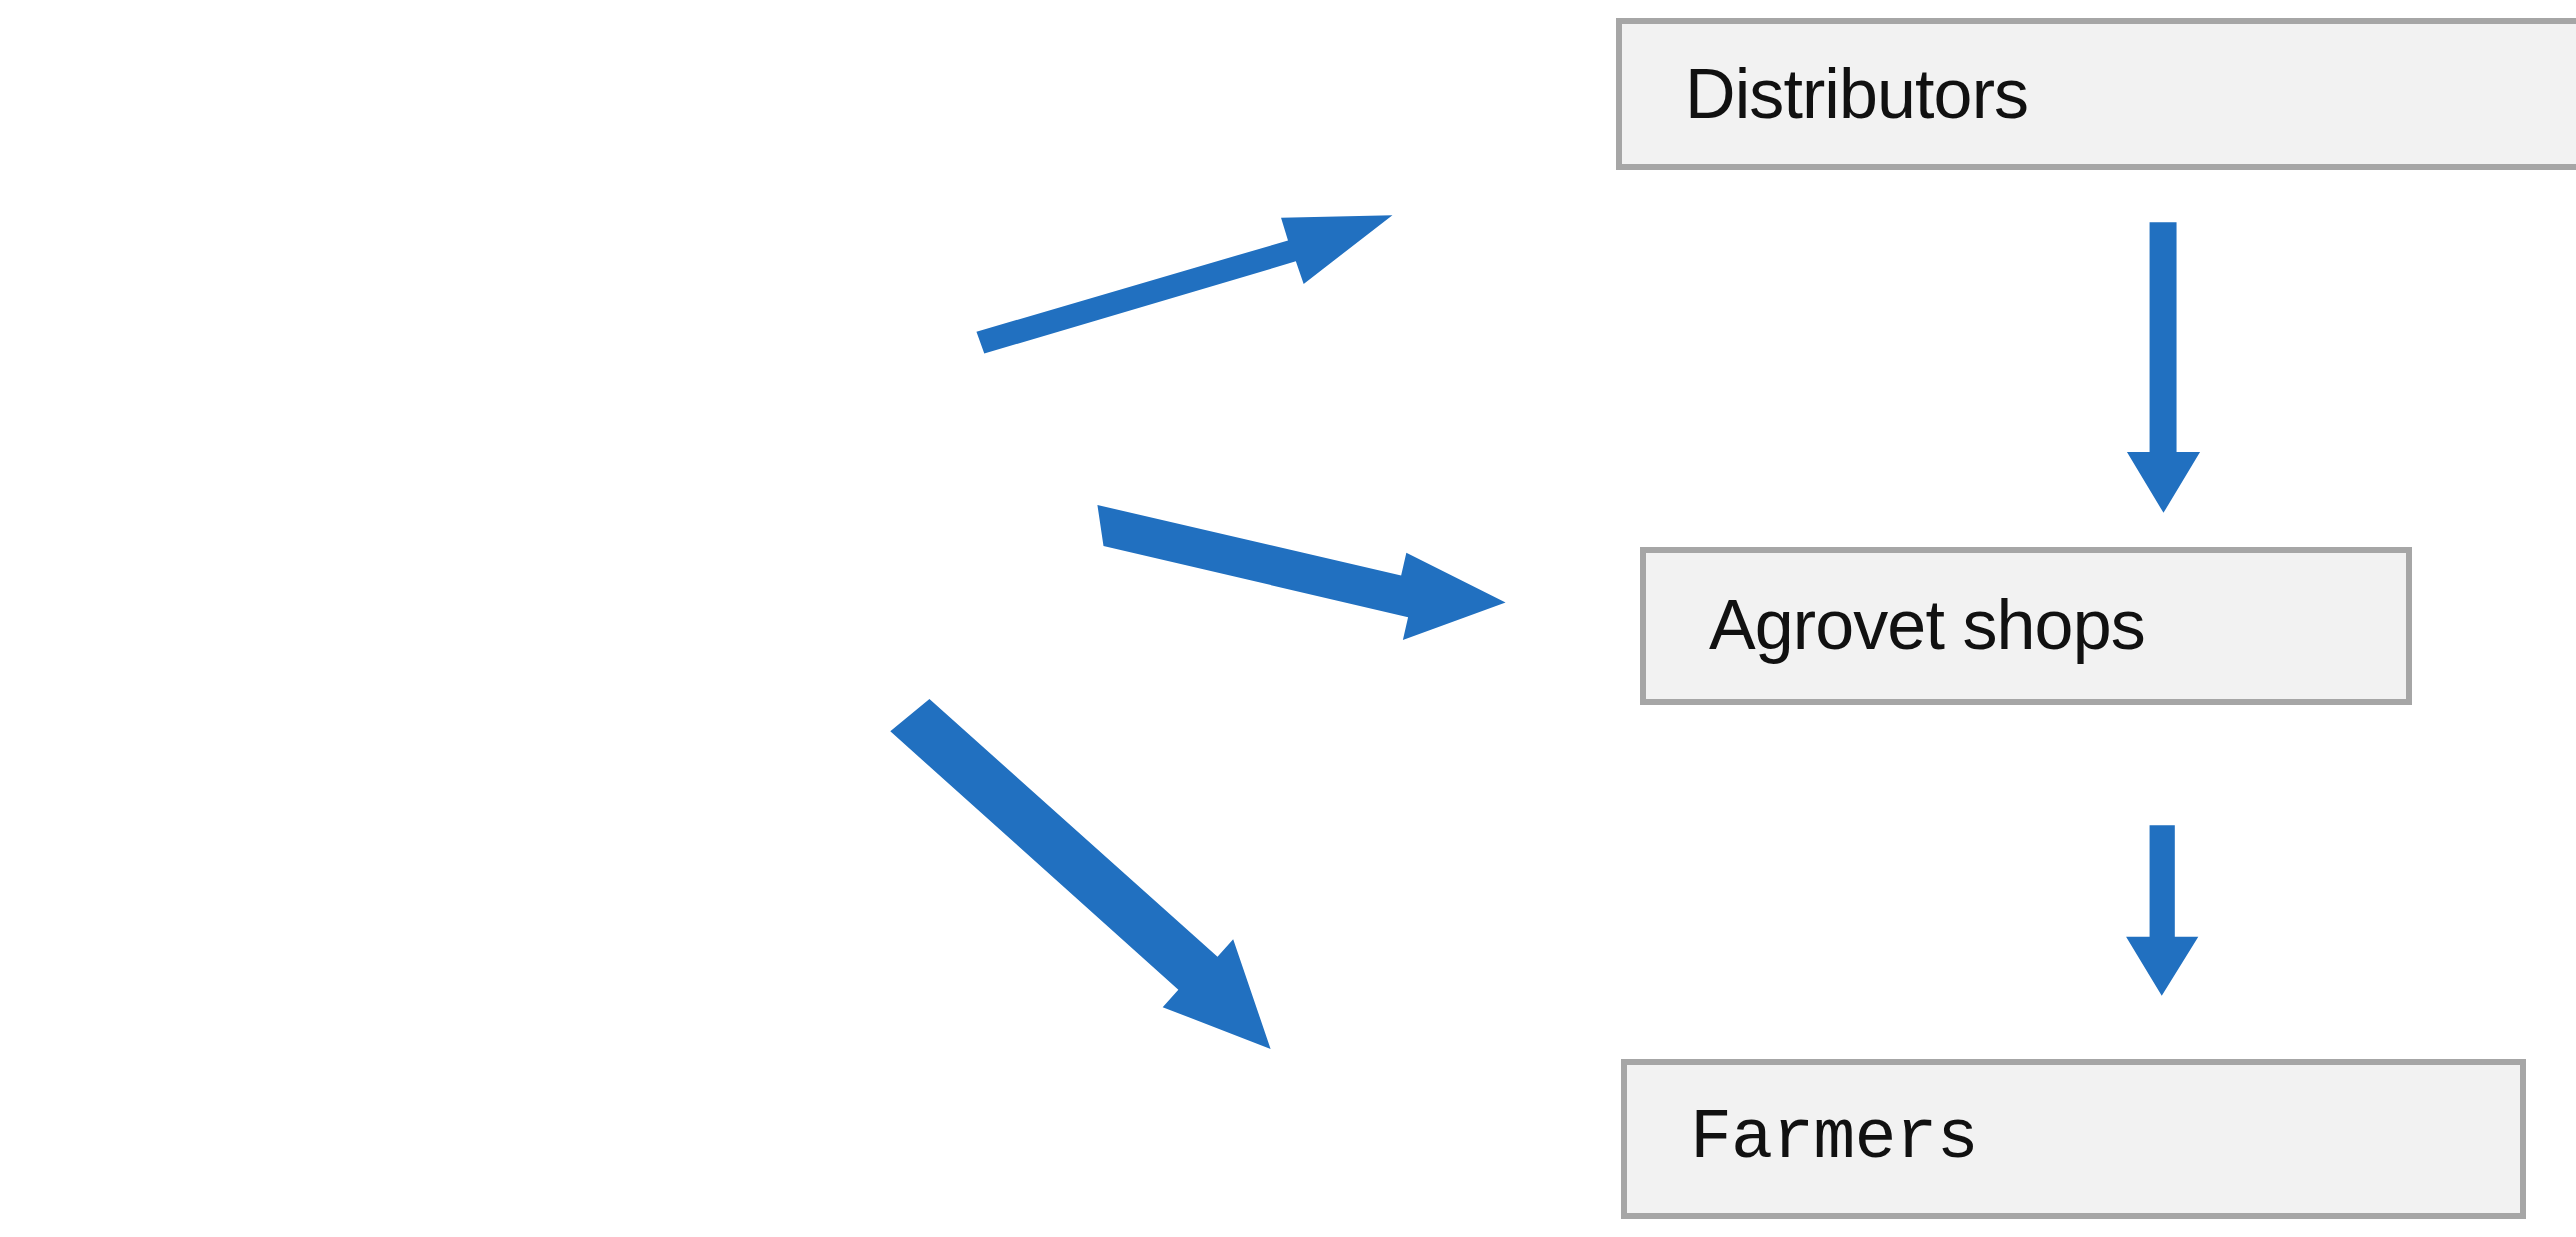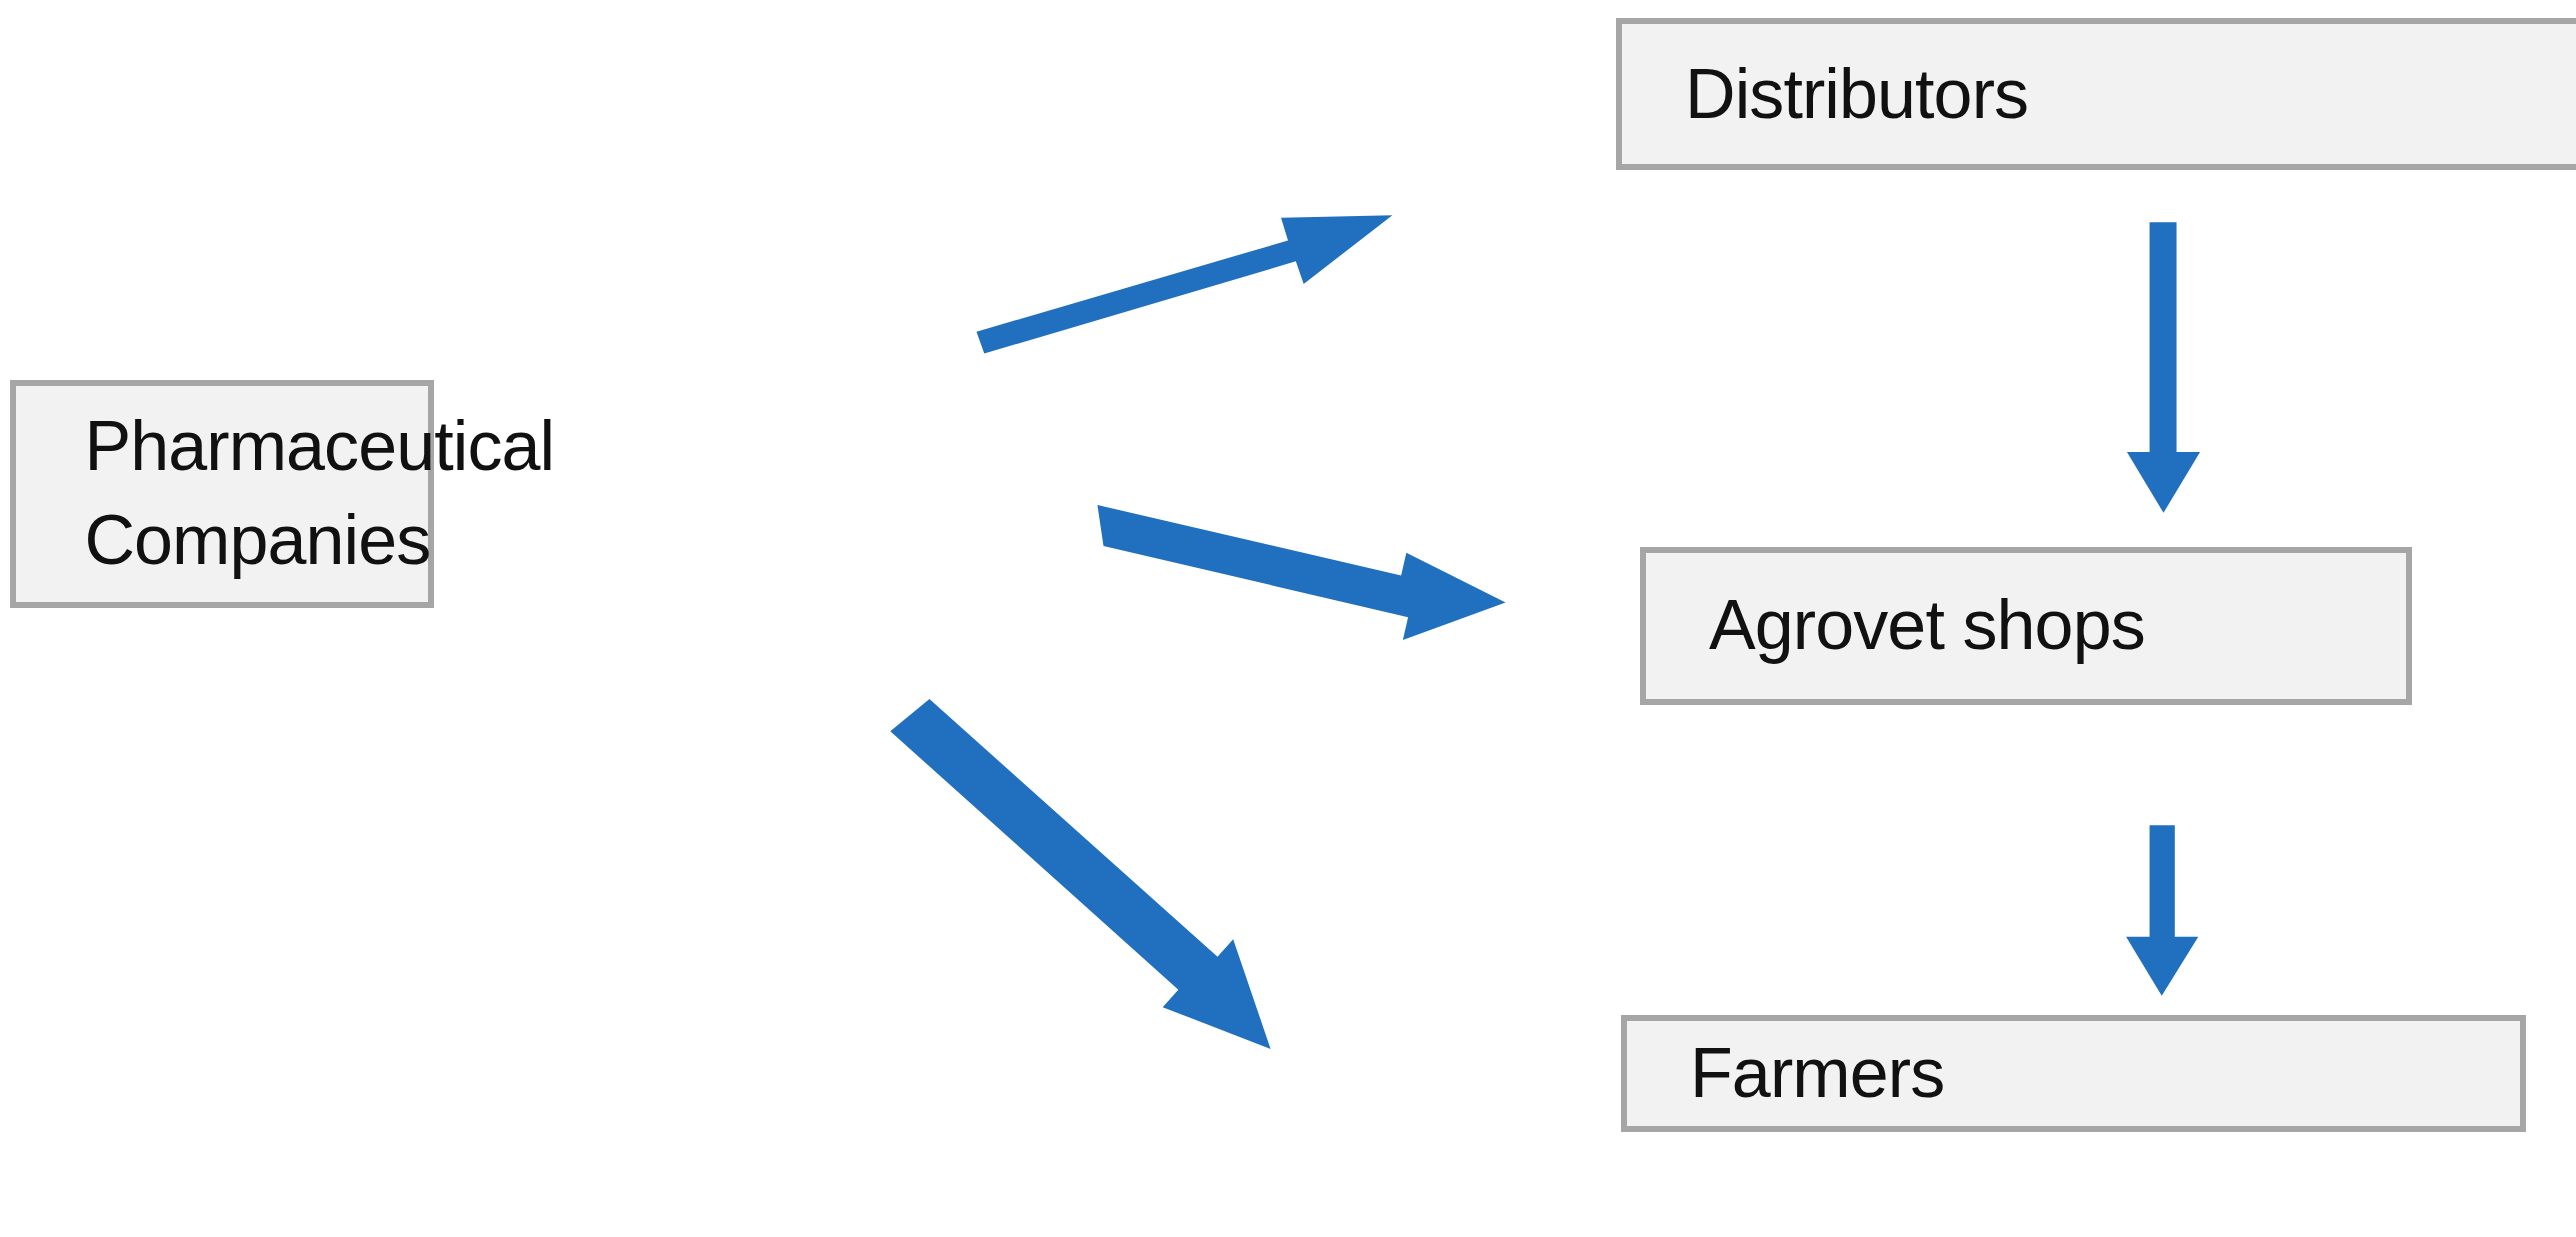--- a/index.html
+++ b/index.html
@@ -51,23 +51,24 @@
     height: 152px;
   }
   #box-agrovet {
     left: 1640px;
     top: 547px;
     width: 772px;
     height: 158px;
   }
   #box-farmers {
     left: 1621px;
-    top: 1015px;
+    top: 1059px;
     width: 905px;
-    height: 117px;
+    height: 160px;
+    font-family: Liberation Mono, monospace;
   }
   #arrow-layer {
     position: absolute;
     left: 0;
     top: 0;
     width: 2576px;
     height: 1238px;
     pointer-events: none;
   }
 </style>
@@ -92,24 +93,20 @@
 
     <g>
       <path d="M 2470 255 L 2501 255 L 2501 519 L 2528 519 L 2486 589 L 2444 519 L 2470 519 Z" fill="#2170c0"></path>
     </g>
 
     <g>
       <path d="M 2470 948 L 2499 948 L 2499 1076 L 2526 1076 L 2484 1144 L 2443 1076 L 2470 1076 Z" fill="#2170c0"></path>
     </g>
   </svg>
 
-  <div class="node-box" id="box-pharma">
-    <span class="node-label">Pharmaceutical
-Companies</span>
-  </div>
 
   <div class="node-box" id="box-distributors">
     <span class="node-label">Distributors</span>
   </div>
 
   <div class="node-box" id="box-agrovet">
     <span class="node-label">Agrovet shops</span>
   </div>
 
   <div class="node-box" id="box-farmers">

